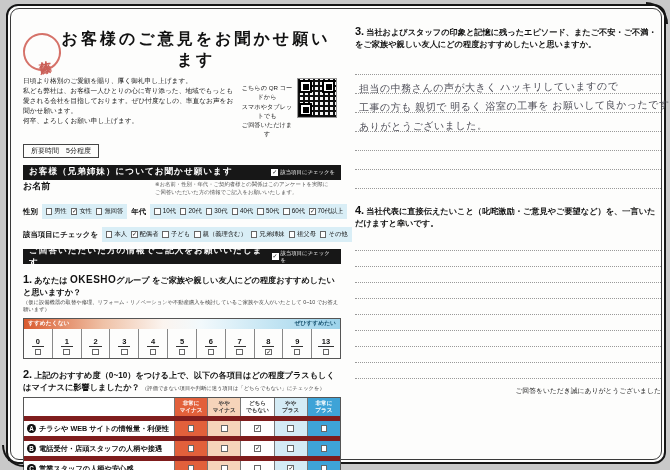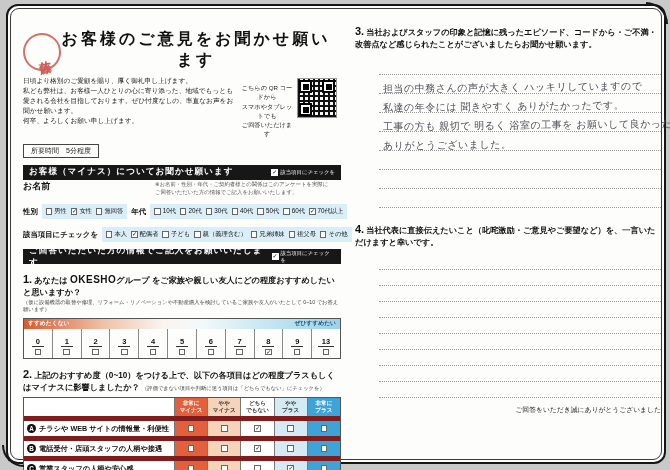--- a/index.html
+++ b/index.html
@@ -82,21 +82,21 @@
   .mlab{display:flex;align-items:center;gap:3px;padding:2.5px 3px;background:#fff;}
   .letter{flex:0 0 auto;width:9px;height:9px;border-radius:50%;background:#111;color:#fff;font-size:6.3px;
           line-height:9px;text-align:center;font-weight:bold;}
   .mtext{font-size:7.2px;font-weight:bold;color:#111;white-space:nowrap;}
   .mcell{border-left:1px solid #777;display:flex;align-items:center;justify-content:center;}
   .col0{background:#e2603b;color:#fff;}
   .col1{background:#f6d4ba;color:#333;}
   .col2{background:#ffffff;color:#333;}
   .col3{background:#d4ebf5;color:#333;}
   .col4{background:#3ea3d7;color:#fff;}
-  .dotrow{position:relative;border-bottom:1px dotted #999;margin-left:24px;}
+  .dotrow{position:relative;border-bottom:1px dotted #999;}
   #q3-lines .dotrow{height:18px;}
   #q4-lines .dotrow{height:15px;}
   .hand{position:absolute;left:4px;bottom:-3px;font-size:10px;color:#4b4b55;letter-spacing:.5px;
         white-space:nowrap;transform:rotate(-.6deg);transform-origin:left bottom;}
   .q4blk{margin-top:14px;}
   .thanks{margin-top:7px;text-align:right;font-size:6.8px;color:#222;}
 </style>
 </head>
 <body>
 
@@ -118,21 +118,21 @@
 ご回答いただけます</div>
         <div class="qr">
           <span class="qrf tl"></span>
           <span class="qrf tr"></span>
           <span class="qrf bl"></span>
         </div>
       </div>
       <div class="timebox">所要時間　5分程度</div>
 
       <div class="bar">
-        <span class="bar-title">お客様（マイナス）についてお聞かせ願います</span>
+        <span class="bar-title">お客様（兄弟姉妹）についてお聞かせ願います</span>
         <span class="bar-note">
           <span class="barcb"></span>
           <span>該当項目にチェックを</span>
         </span>
       </div>
 
       <div class="name-row">
         <span class="name-lab">お名前</span>
         <span class="name-note">※お名前・性別・年代・ご契約者様との関係はこのアンケートを実際に
 ご回答いただいた方の情報でご記入をお願いいたします。</span>
@@ -360,29 +360,26 @@
             </div>
           </div>
       </div>
       
 
       
     </div>
 
     <div class="col-right">
       <div class="q" style="margin-top:6px;">
-        <span class="qnum">3.</span><span>当社およびスタッフの印象と記憶に残ったエピソード、コードから・ご不満・改善点など感じられたことがございましたらお聞かせ願います。</span>
+        <span class="qnum">3.</span><span>当社およびスタッフの印象と記憶に残ったエピソード、またご不安・ご不満・をご家族や親しい友人にどの程度おすすめしたいと思いますか。</span>
       </div>
       <div id="q3-lines" style="margin-top:6px;">
           <div class="dotrow"></div>
           <div class="dotrow">
             <span class="hand">担当の中務さんの声が大きく ハッキリしていますので</span>
-          </div>
-          <div class="dotrow">
-            <span class="hand">私達の年令には 聞きやすく ありがたかったです。</span>
           </div>
           <div class="dotrow">
             <span class="hand">工事の方も 親切で 明るく 浴室の工事を お願いして良かったです。</span>
           </div>
           <div class="dotrow">
             <span class="hand">ありがとうございました。</span>
           </div>
           <div class="dotrow"></div>
           <div class="dotrow"></div>
           <div class="dotrow"></div>

